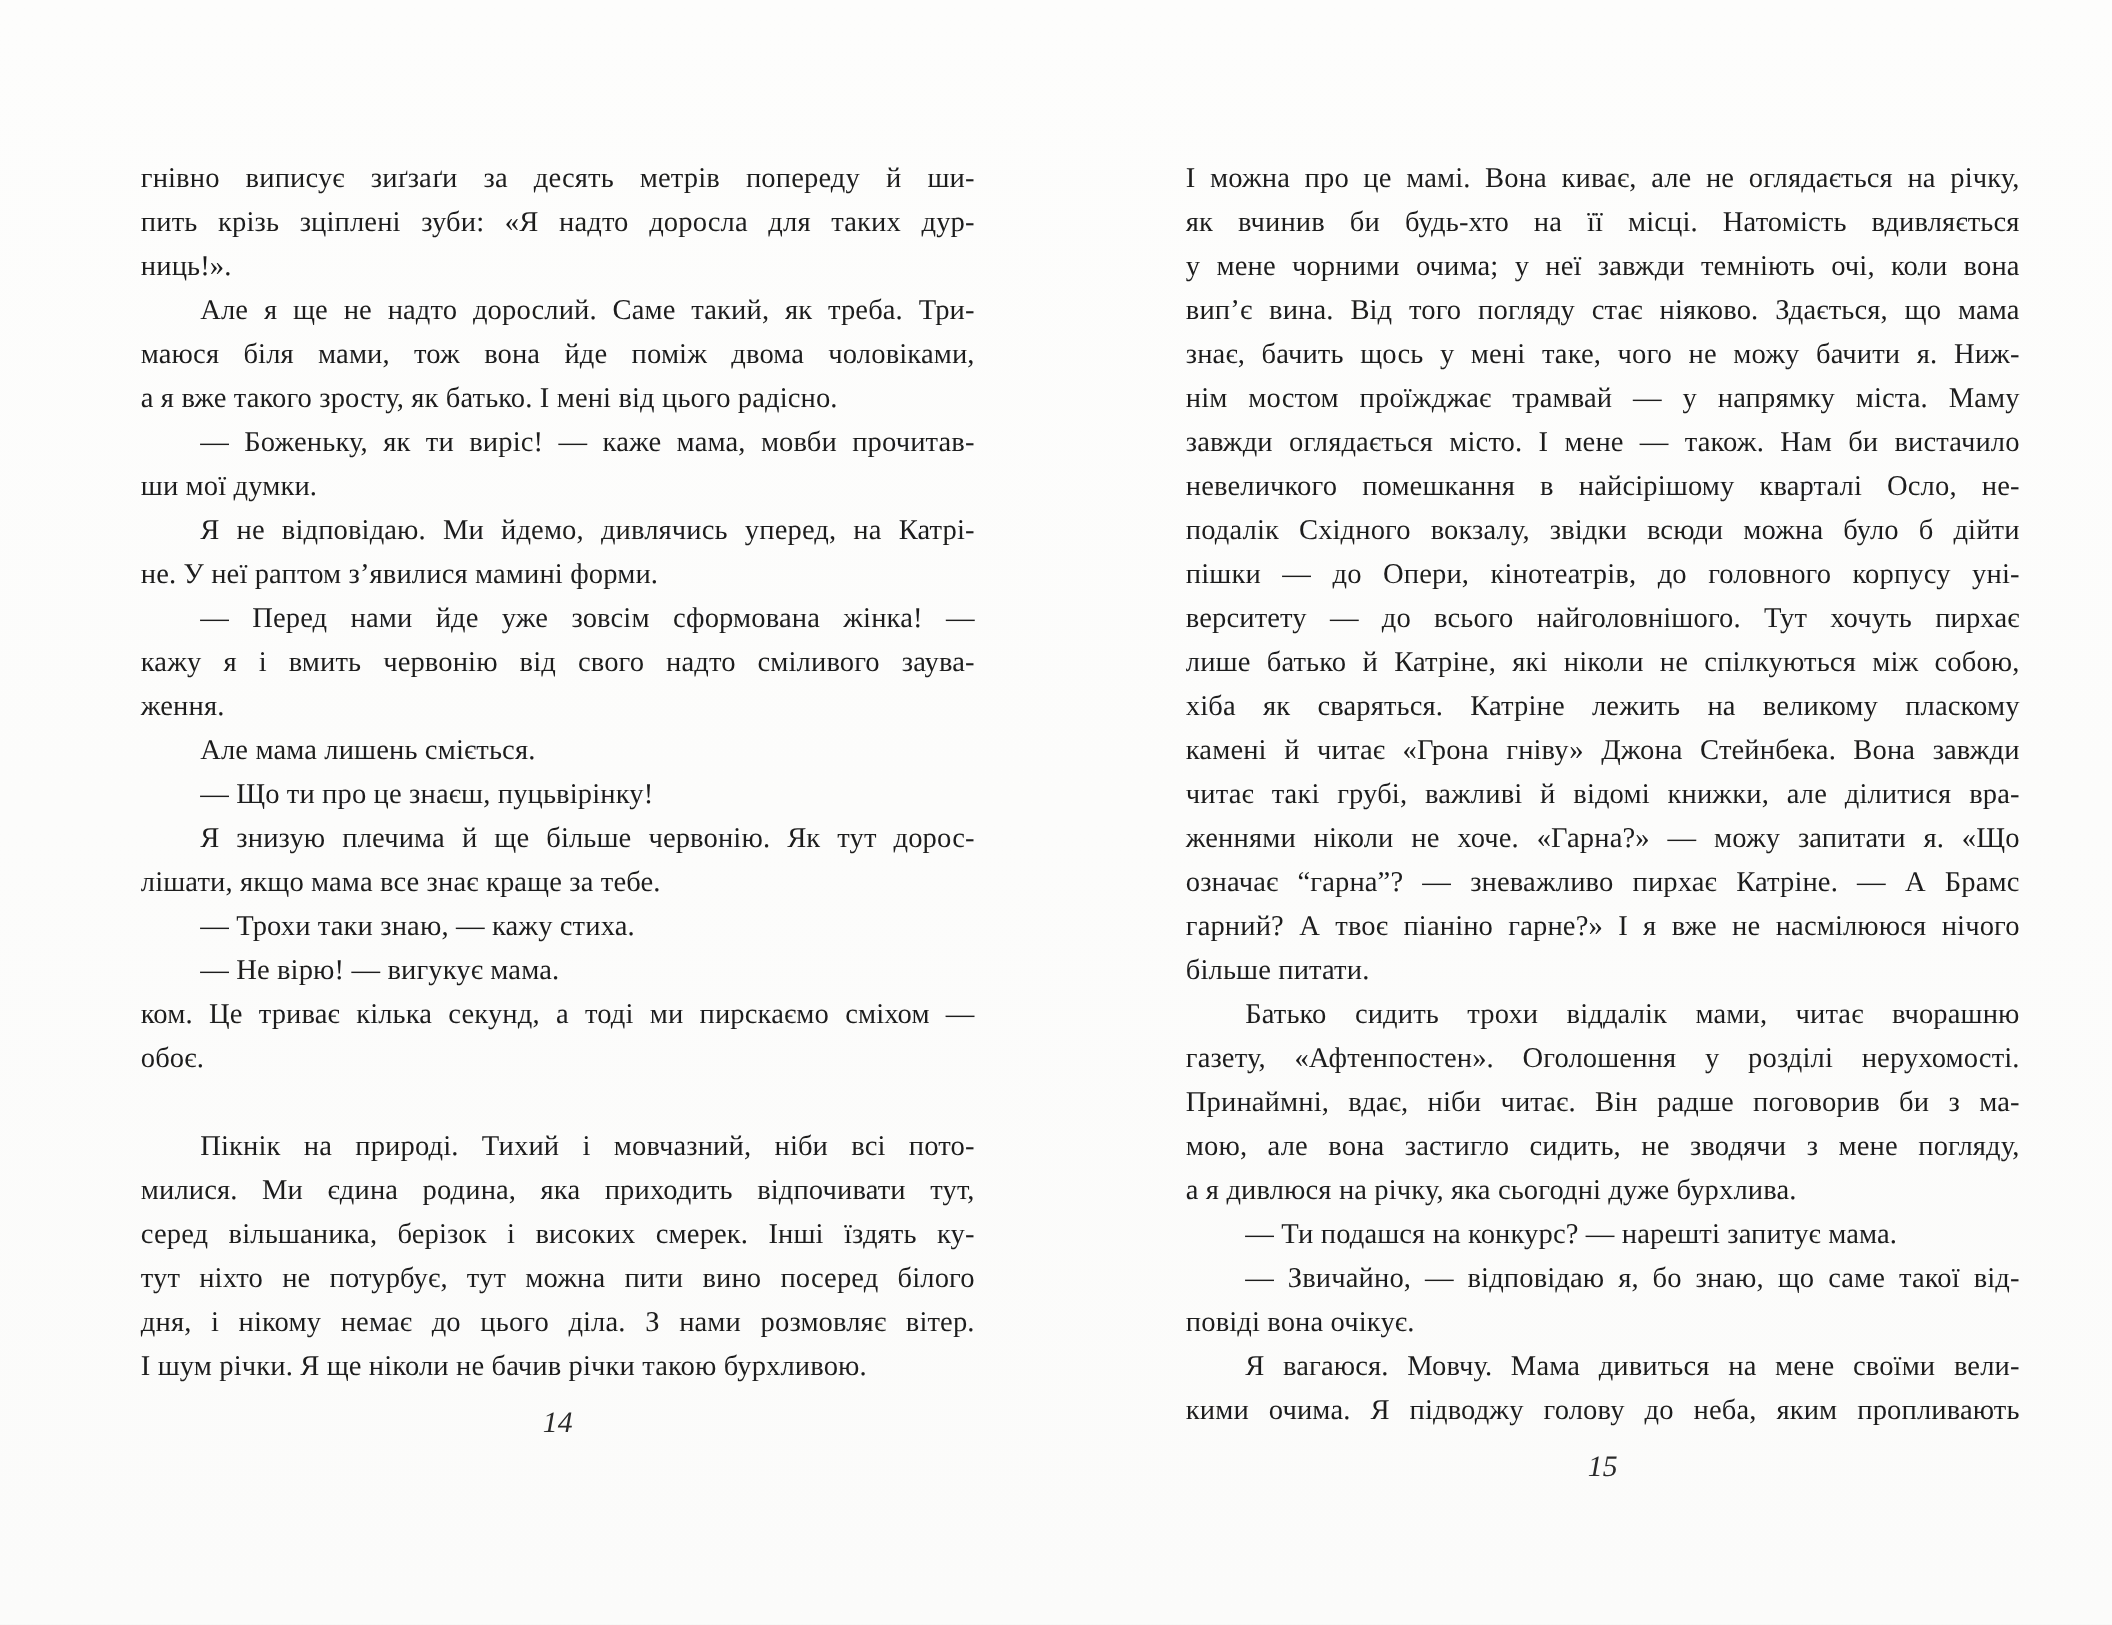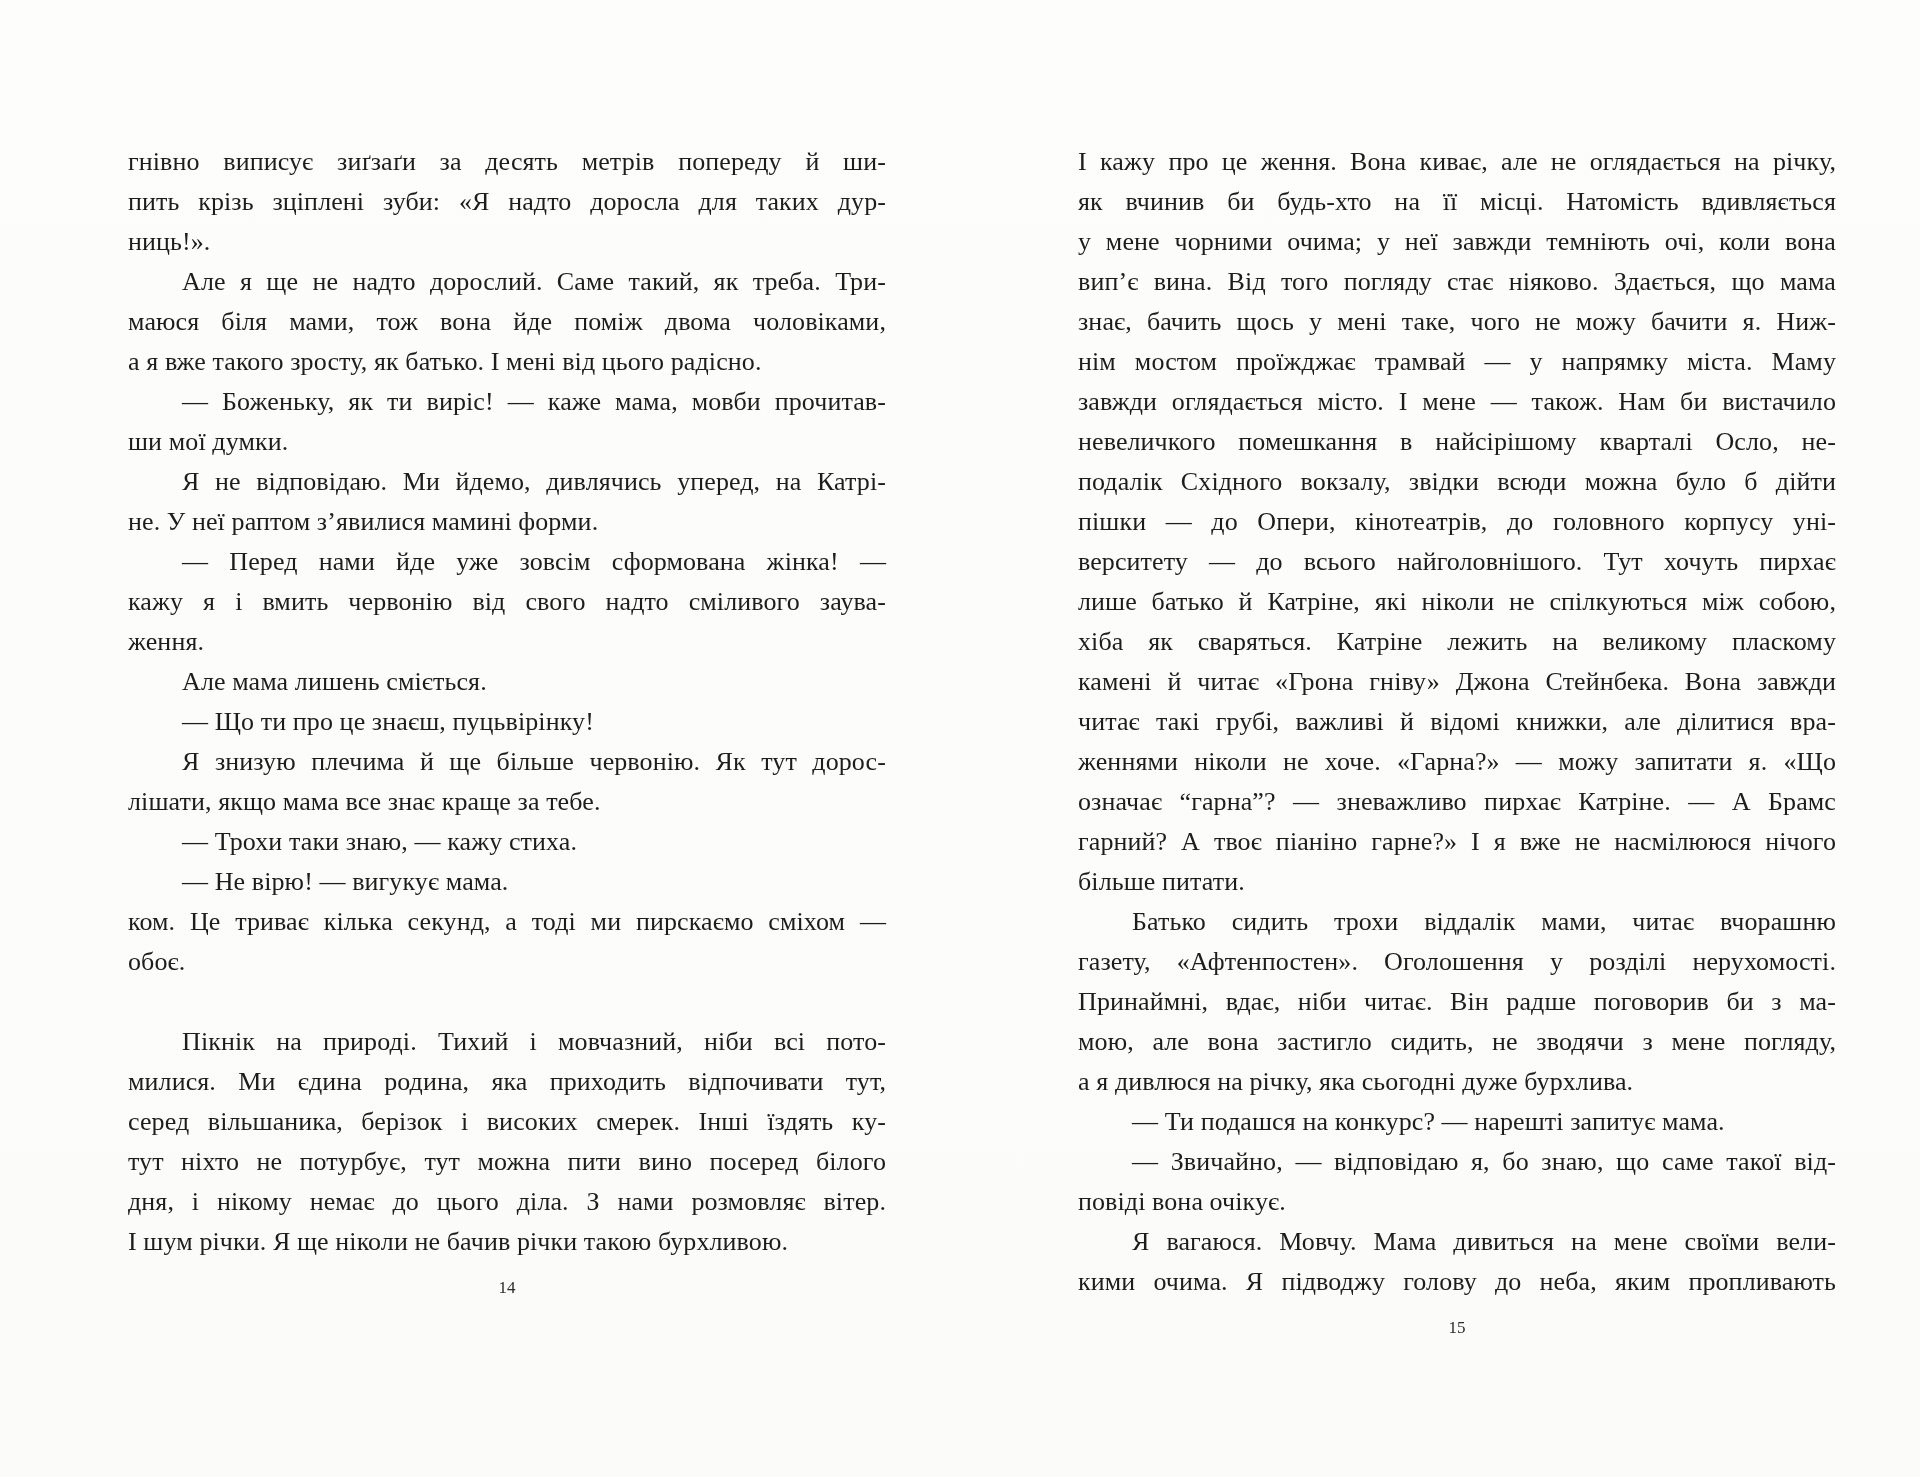--- a/index.html
+++ b/index.html
@@ -34,22 +34,23 @@
   }
   .line.just {
     text-align: justify;
     text-align-last: justify;
   }
   .line.indent { padding-left: 54px; }
   .line.blank  { height: 40px; }
   .pagenum {
     margin-top: 16px;
     text-align: center;
-    font-size: 17px;
+    font-size: 27px;
     color: #2a2a2a;
+    font-style: italic;
   }
 </style>
 </head>
 <body>
 
 <div class="spread">
 
   <section class="page left">
     <div class="textblock">
         <div class="line just">гнівно виписує зиґзаґи за десять метрів попереду й ши-</div>
@@ -79,21 +80,21 @@
         <div class="line just">серед вільшаника, берізок і високих смерек. Інші їздять ку-</div>
         <div class="line just">тут ніхто не потурбує, тут можна пити вино посеред білого</div>
         <div class="line just">дня, і нікому немає до цього діла. З нами розмовляє вітер.</div>
         <div class="line">І шум річки. Я ще ніколи не бачив річки такою бурхливою.</div>
       </div>
     <div class="pagenum">14</div>
   </section>
 
   <section class="page right">
     <div class="textblock">
-        <div class="line just">І кажу про це ження. Вона киває, але не оглядається на річку,</div>
+        <div class="line just">І можна про це мамі. Вона киває, але не оглядається на річку,</div>
         <div class="line just">як вчинив би будь-хто на її місці. Натомість вдивляється</div>
         <div class="line just">у мене чорними очима; у неї завжди темніють очі, коли вона</div>
         <div class="line just">вип’є вина. Від того погляду стає ніяково. Здається, що мама</div>
         <div class="line just">знає, бачить щось у мені таке, чого не можу бачити я. Ниж-</div>
         <div class="line just">нім мостом проїжджає трамвай — у напрямку міста. Маму</div>
         <div class="line just">завжди оглядається місто. І мене — також. Нам би вистачило</div>
         <div class="line just">невеличкого помешкання в найсірішому кварталі Осло, не-</div>
         <div class="line just">подалік Східного вокзалу, звідки всюди можна було б дійти</div>
         <div class="line just">пішки — до Опери, кінотеатрів, до головного корпусу уні-</div>
         <div class="line just">верситету — до всього найголовнішого. Тут хочуть пирхає</div>

